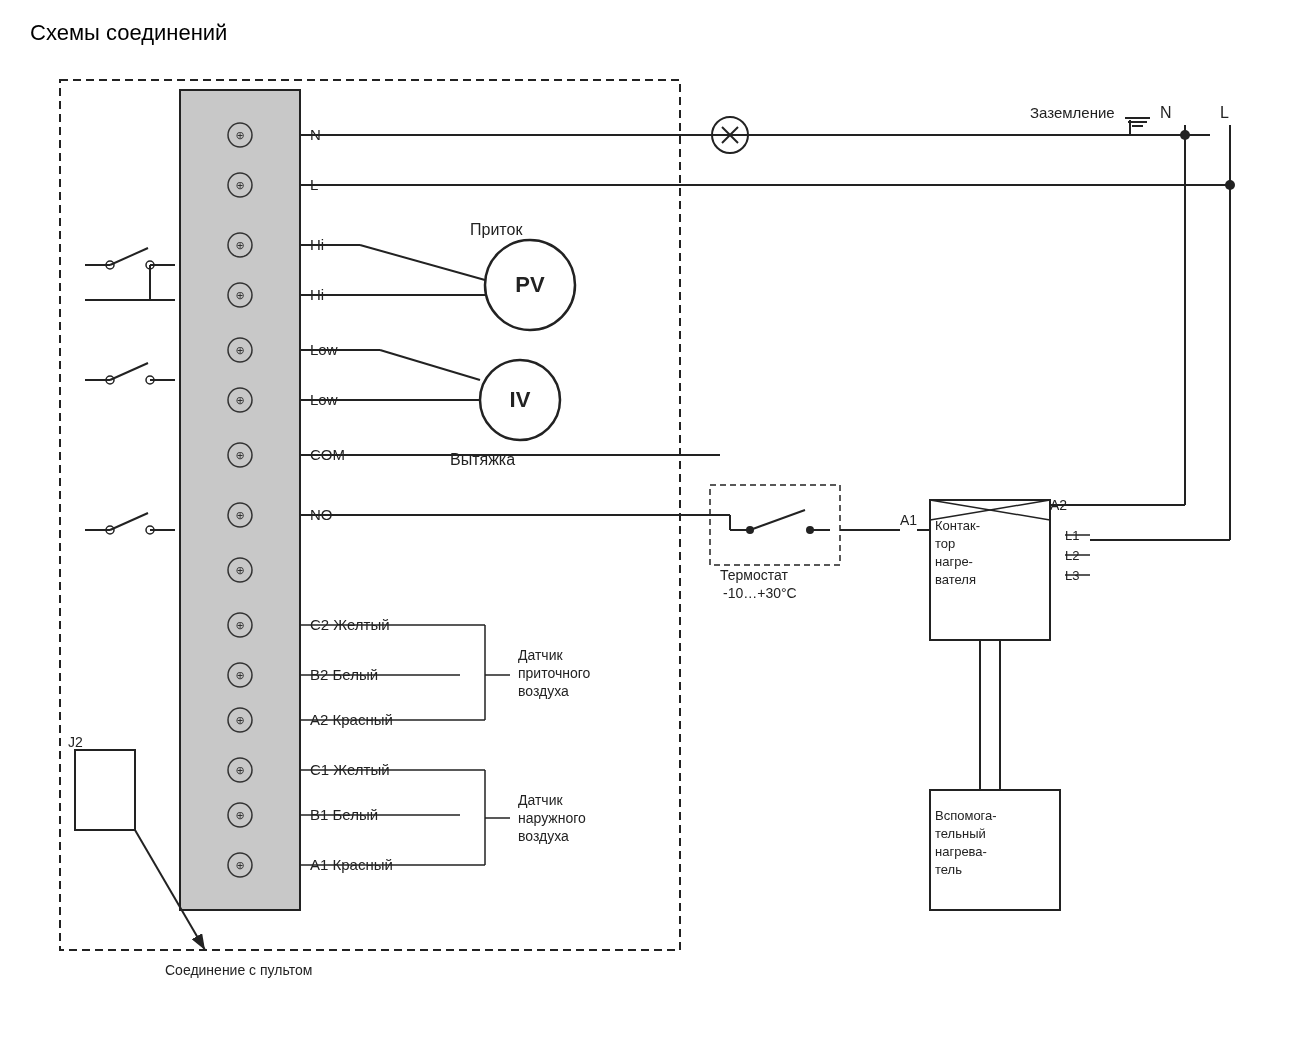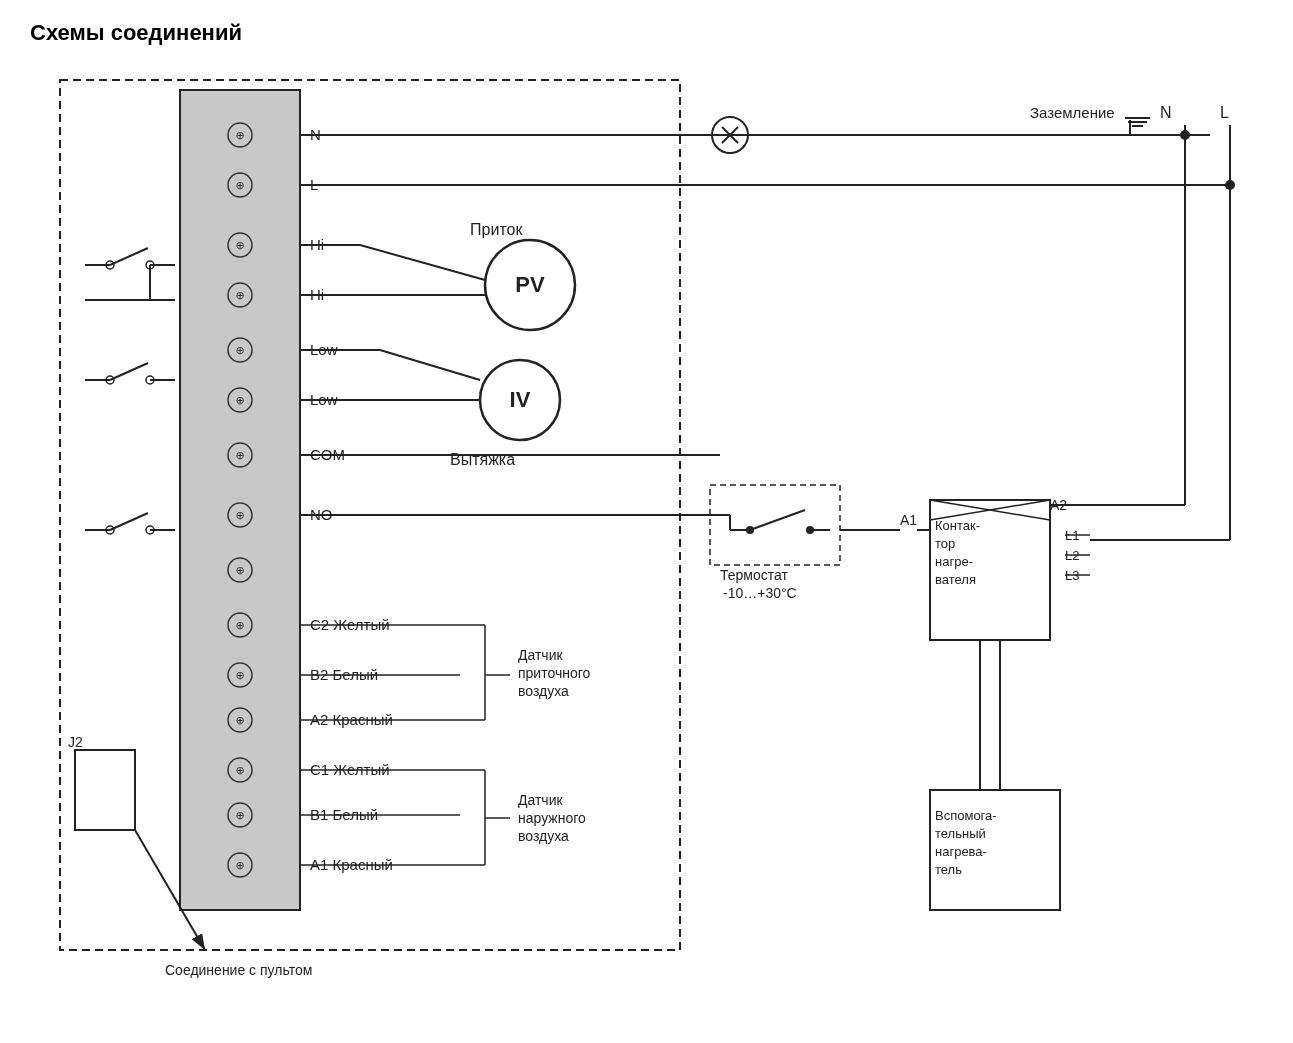--- a/index.html
+++ b/index.html
@@ -13,21 +13,21 @@
     }
     #diagram-container {
       position: absolute;
       top: 20px;
       left: 30px;
       width: 1230px;
       height: 1000px;
     }
     .title {
       font-size: 22px;
-      font-weight: bold;
+      font-weight: normal;
       margin-bottom: 20px;
     }
     svg {
       position: absolute;
       top: 50px;
       left: 0;
       width: 1230px;
       height: 950px;
     }
   </style>

